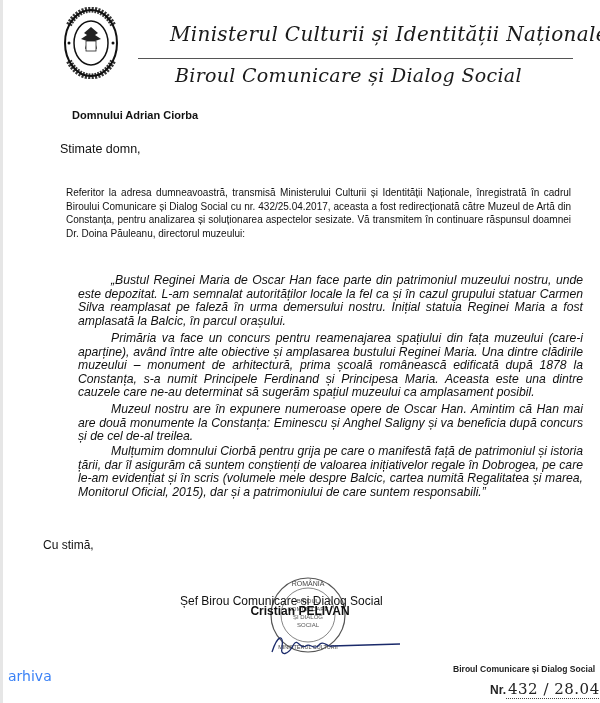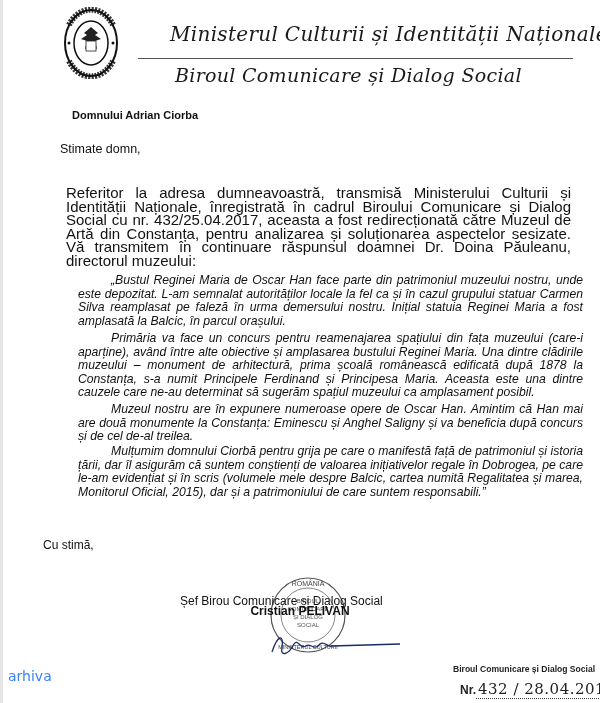--- a/index.html
+++ b/index.html
@@ -33,21 +33,21 @@
   
   .addressee {
     position: absolute; left: 72px; top: 109px;
     font-weight: bold; font-size: 11px;
   }
   .salutation {
     position: absolute; left: 60px; top: 142px; font-size: 12.5px;
   }
   .intro {
     position: absolute; left: 66px; top: 186px; width: 505px;
-    font-size: 15px; line-height: 13.6px; text-align: justify;
+    font-size: 10px; line-height: 13.6px; text-align: justify;
   }
   .quote {
     position: absolute; left: 66px; width: 505px;
     font-size: 12.2px; line-height: 13.6px; text-align: justify;
     font-style: italic; text-indent: 33px; margin: 12px;
   }
   .q1 { top: 262px; }
   .q2 { top: 320px; }
   .q3 { top: 391px; }
   .q4 { top: 433px; }
@@ -77,21 +77,21 @@
   }
   .reg-office {
     position: absolute; left: 453px; top: 663px;
     font-size: 9.5px; font-weight: bold; color: #222; white-space: nowrap;
     transform: scaleX(0.9); transform-origin: left;
   }
   .reg-number {
     position: absolute; left: 460px; top: 680px; white-space: nowrap;
     font-size: 12px; color: #222;
   }
-  .reg-label { font-weight: bold; }
+  .reg-label { font-weight: bold; margin-left: 30px; }
   .reg-value {
     font-family: "DejaVu Serif", serif; font-size: 15px;
     border-bottom: 1px dotted #444; padding: 0 2px; letter-spacing: 0.5px;
   }
 </style>
 </head>
 <body>
 
 <div class="left-edge"></div>
 

